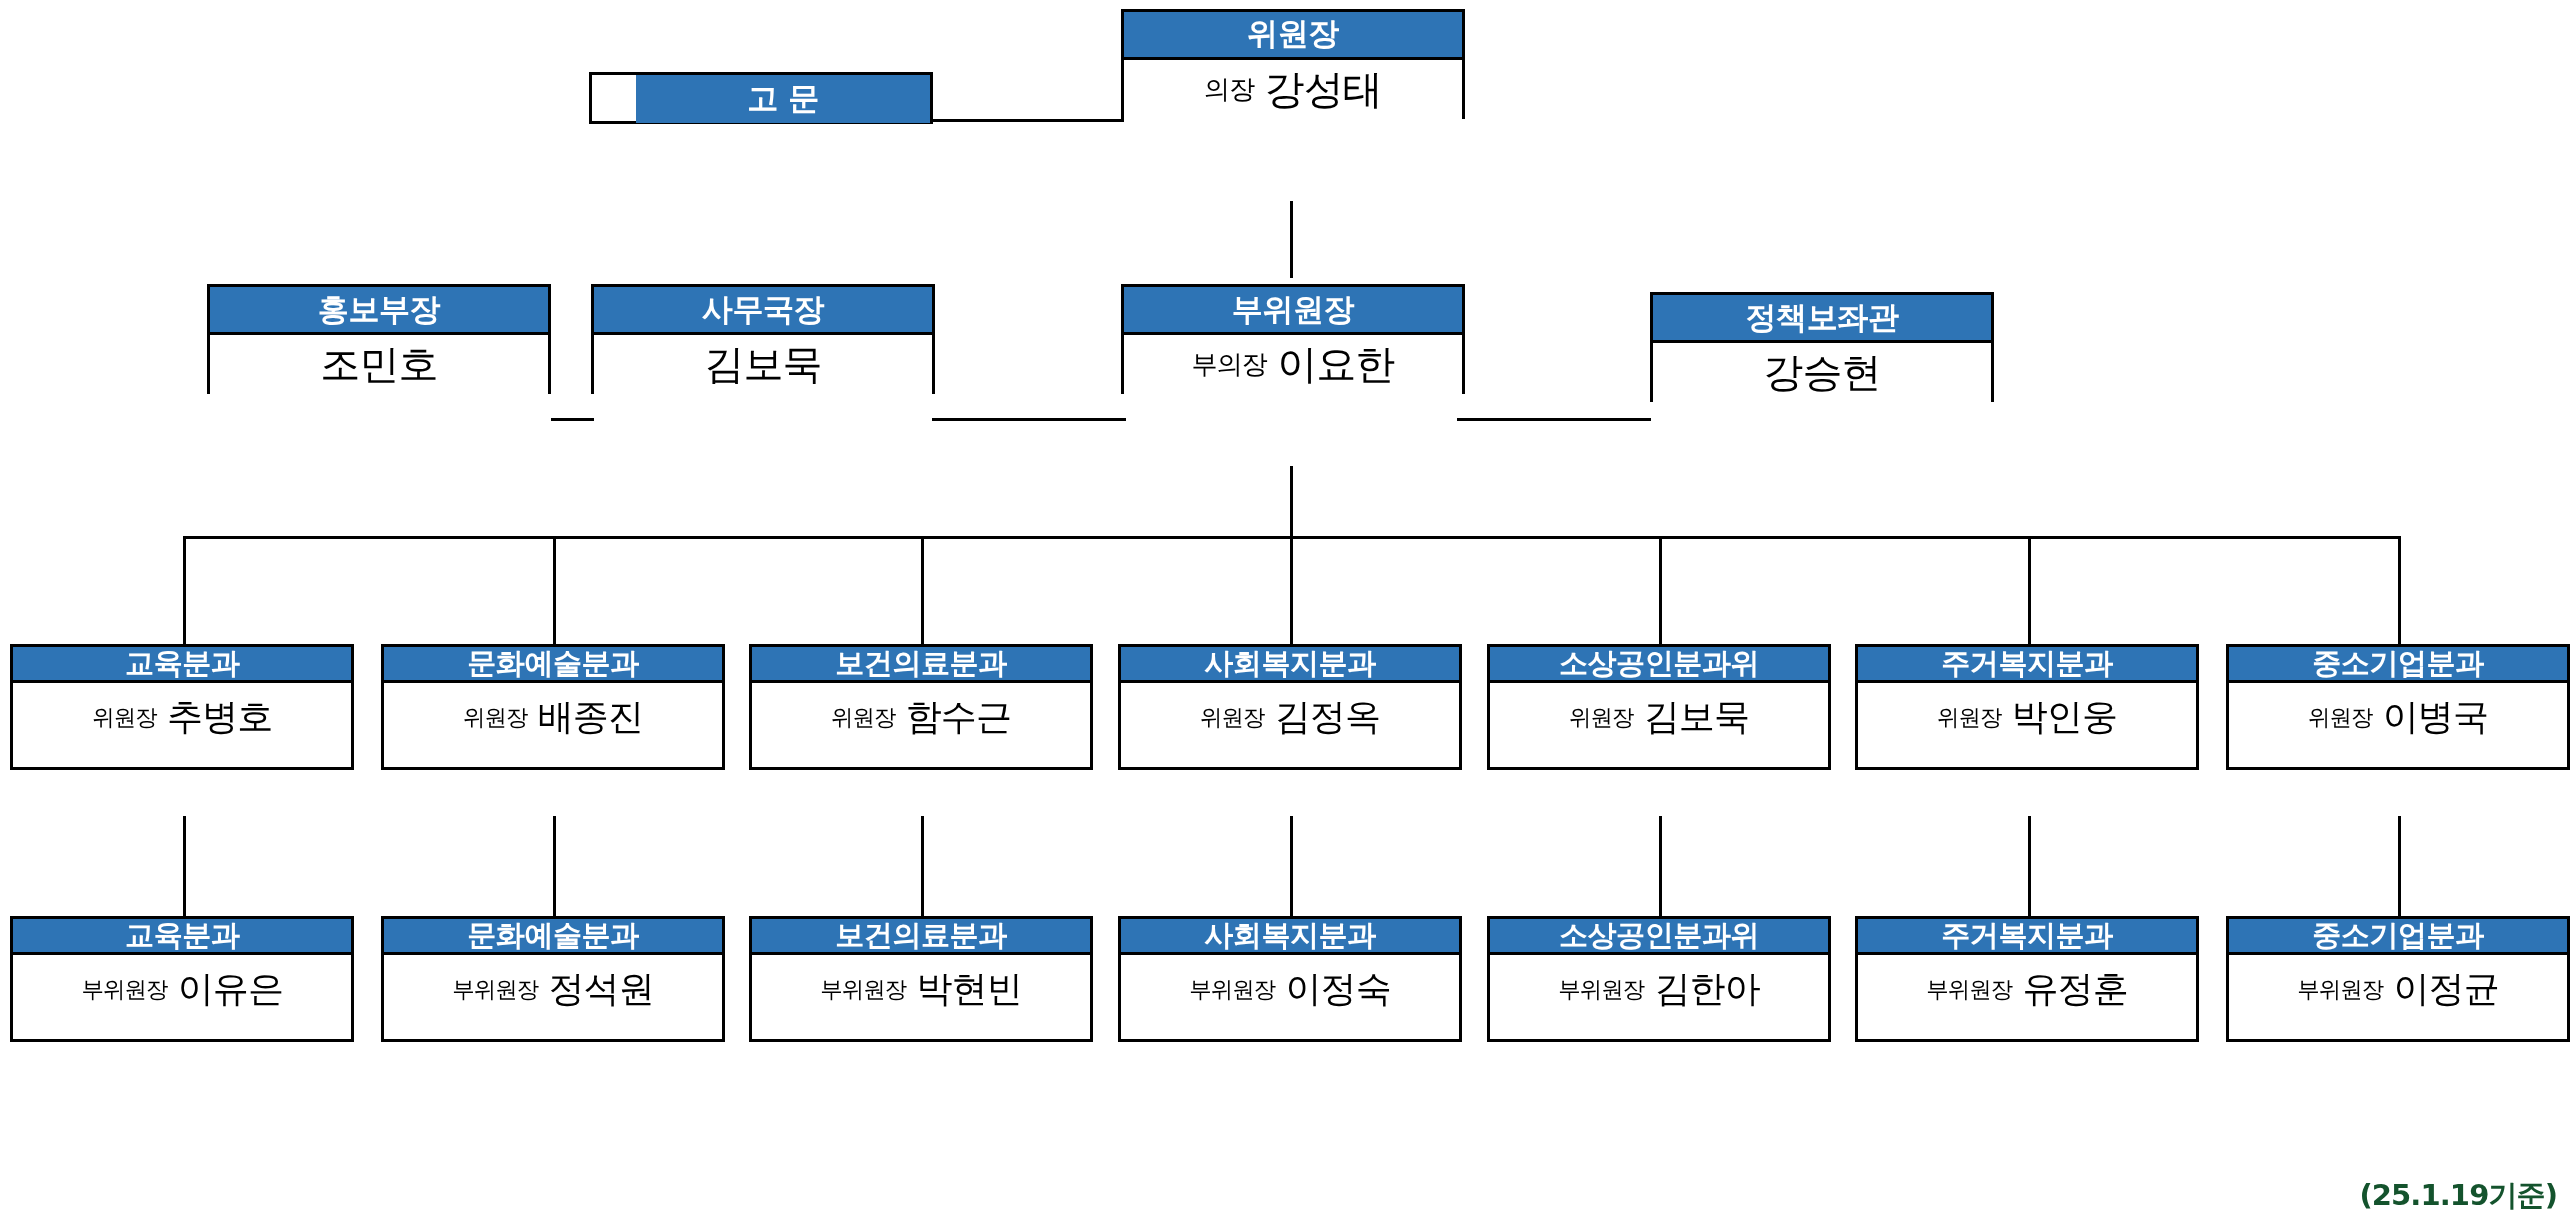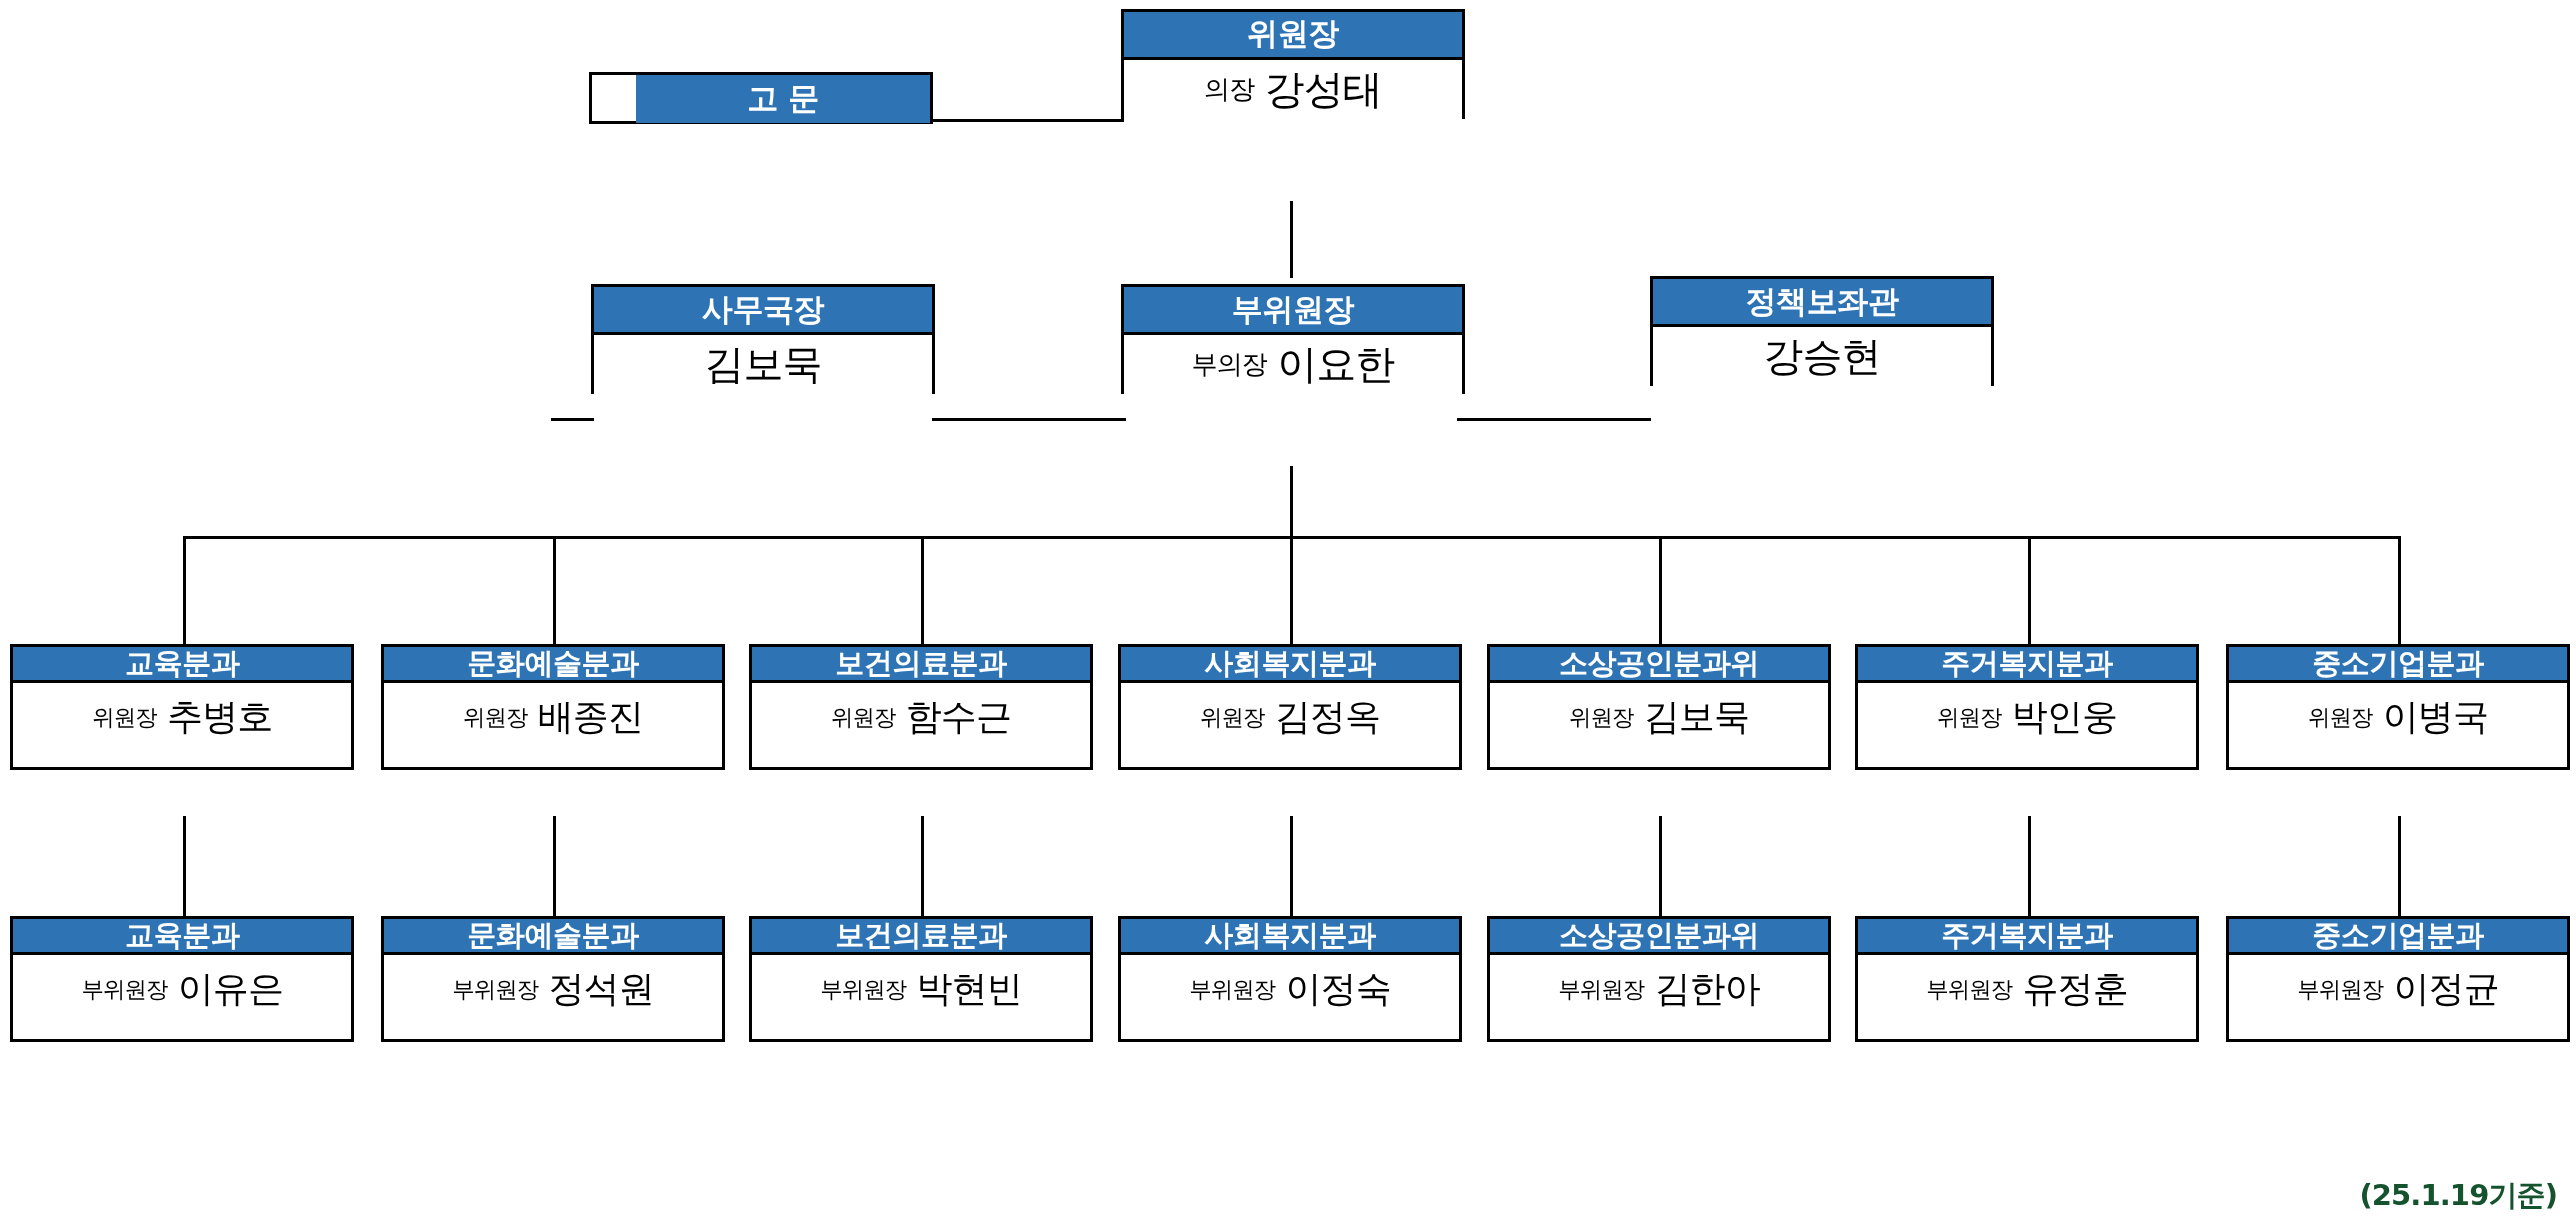--- a/index.html
+++ b/index.html
@@ -139,37 +139,43 @@
   </div>
 
   <div class="node tier-top" style="left:1121px; top:8.6px; width:344px; height:110px;">
     <div class="head">위원장</div>
     <div class="body">
       <span class="role">의장</span>
       <span class="person">강성태</span>
     </div>
   </div>
 
+  <div class="node tier-top" style="left:207px; top:284px; width:344px; height:110px;">
+    <div class="head">홍보부장</div>
+    <div class="body center-only">
+      <span class="person">조민호</span>
+    </div>
+  </div>
 
   <div class="node tier-top" style="left:591px; top:284px; width:344px; height:110px;">
     <div class="head">사무국장</div>
     <div class="body center-only">
       <span class="person">김보묵</span>
     </div>
   </div>
 
   <div class="node tier-top" style="left:1121px; top:284px; width:344px; height:110px;">
     <div class="head">부위원장</div>
     <div class="body">
       <span class="role">부의장</span>
       <span class="person">이요한</span>
     </div>
   </div>
 
-  <div class="node tier-top" style="left:1650px; top:276px; width:344px; height:110px;">
+  <div class="node tier-top" style="left:1650px; top:292px; width:344px; height:110px;">
     <div class="head">정책보좌관</div>
     <div class="body center-only">
       <span class="person">강승현</span>
     </div>
   </div>
 
   <div class="node tier-cm" style="left:10.3px; top:644px; width:344px; height:126px;">
     <div class="head">교육분과</div>
     <div class="body">
       <span class="role">위원장</span>

